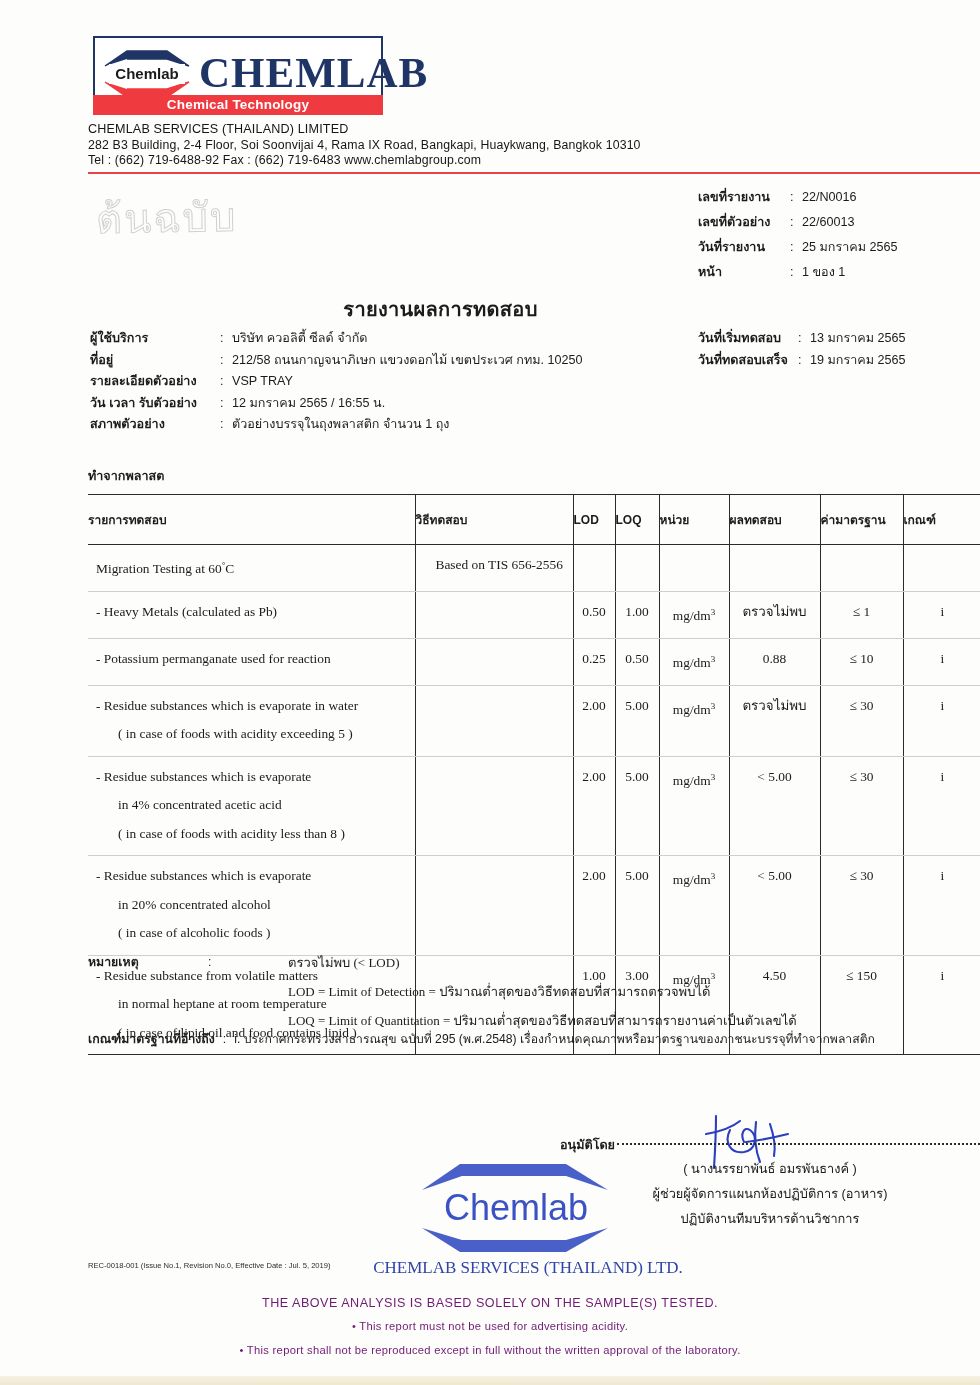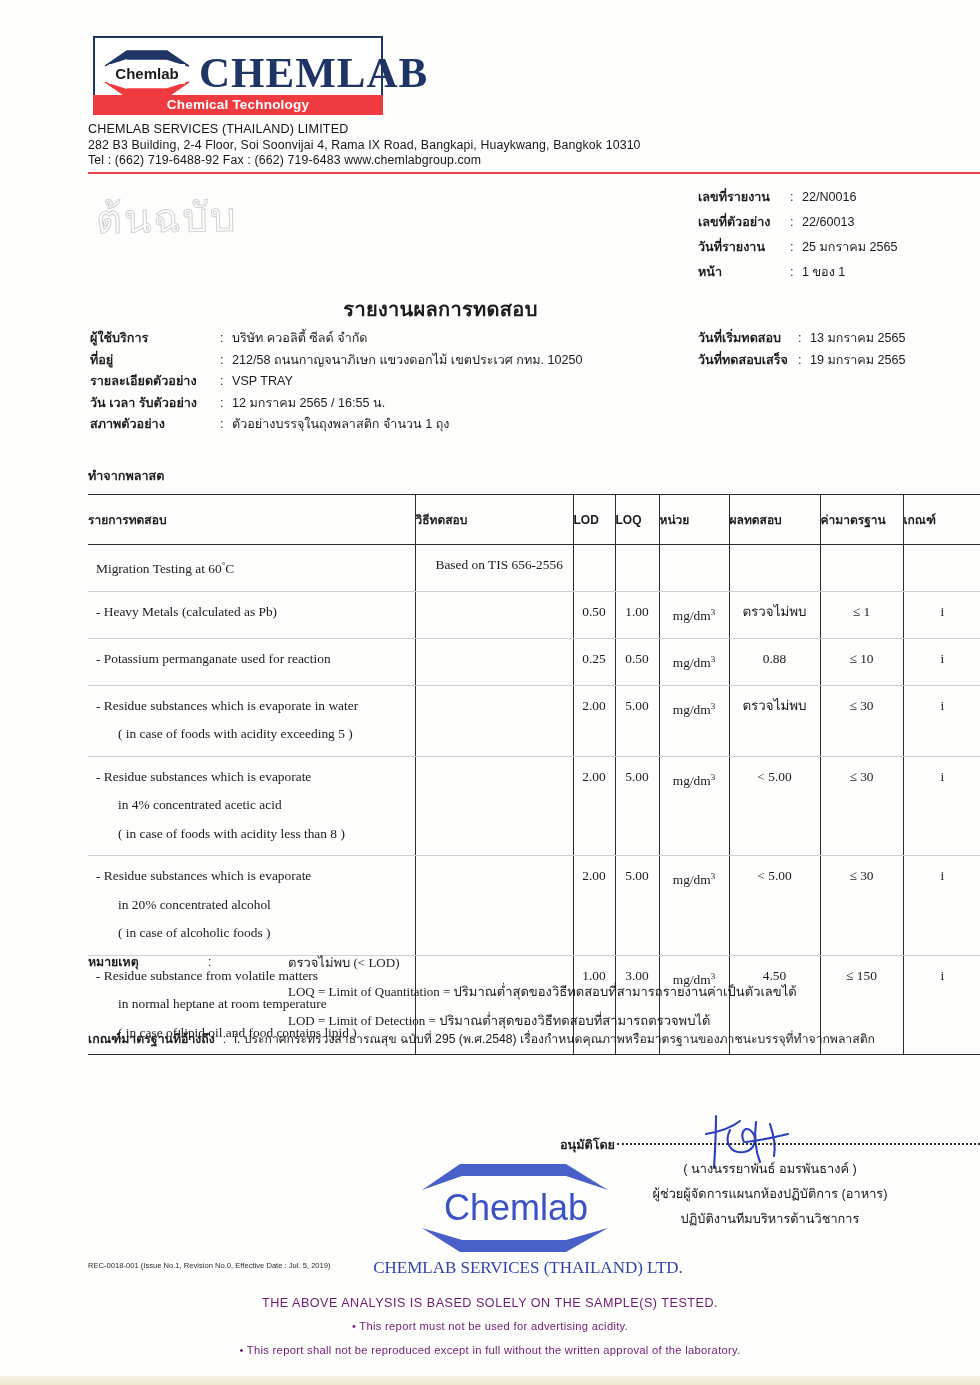--- a/index.html
+++ b/index.html
@@ -648,24 +648,24 @@
       </tbody>
   </table>
 
   <div class="notes">
     <div class="note-row">
       <div class="note-label">หมายเหตุ</div>
       <div class="note-colon">:</div>
       <div class="note-text">ตรวจไม่พบ (&lt; LOD)</div>
     </div>
     <div class="note-row">
+      <div class="note-text note-sub">LOD = Limit of Detection = ปริมาณต่ำสุดของวิธีทดสอบที่สามารถตรวจพบได้</div>
+    </div>
+    <div class="note-row">
       <div class="note-text note-sub">LOQ = Limit of Quantitation = ปริมาณต่ำสุดของวิธีทดสอบที่สามารถรายงานค่าเป็นตัวเลขได้</div>
-    </div>
-    <div class="note-row">
-      <div class="note-text note-sub">LOD = Limit of Detection = ปริมาณต่ำสุดของวิธีทดสอบที่สามารถตรวจพบได้</div>
     </div>
   </div>
 
   <div class="criteria-ref">
     <div class="cr-label">เกณฑ์มาตรฐานที่อ้างถึง</div>
     <div class="cr-colon">:</div>
     <div class="cr-text">i. ประกาศกระทรวงสาธารณสุข ฉบับที่ 295 (พ.ศ.2548) เรื่องกำหนดคุณภาพหรือมาตรฐานของภาชนะบรรจุที่ทำจากพลาสติก</div>
   </div>
 
   <div class="bottom-logo">

